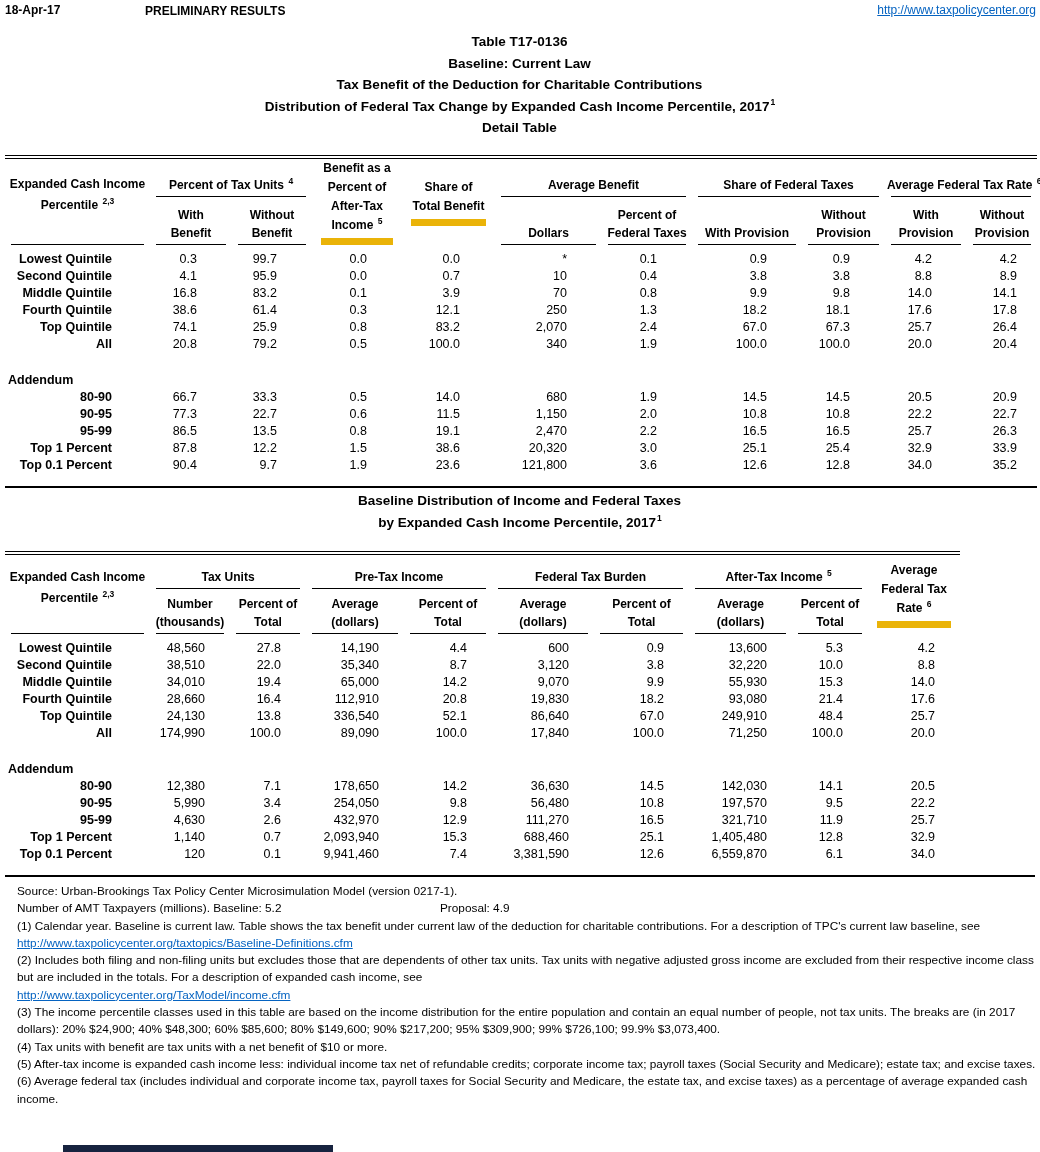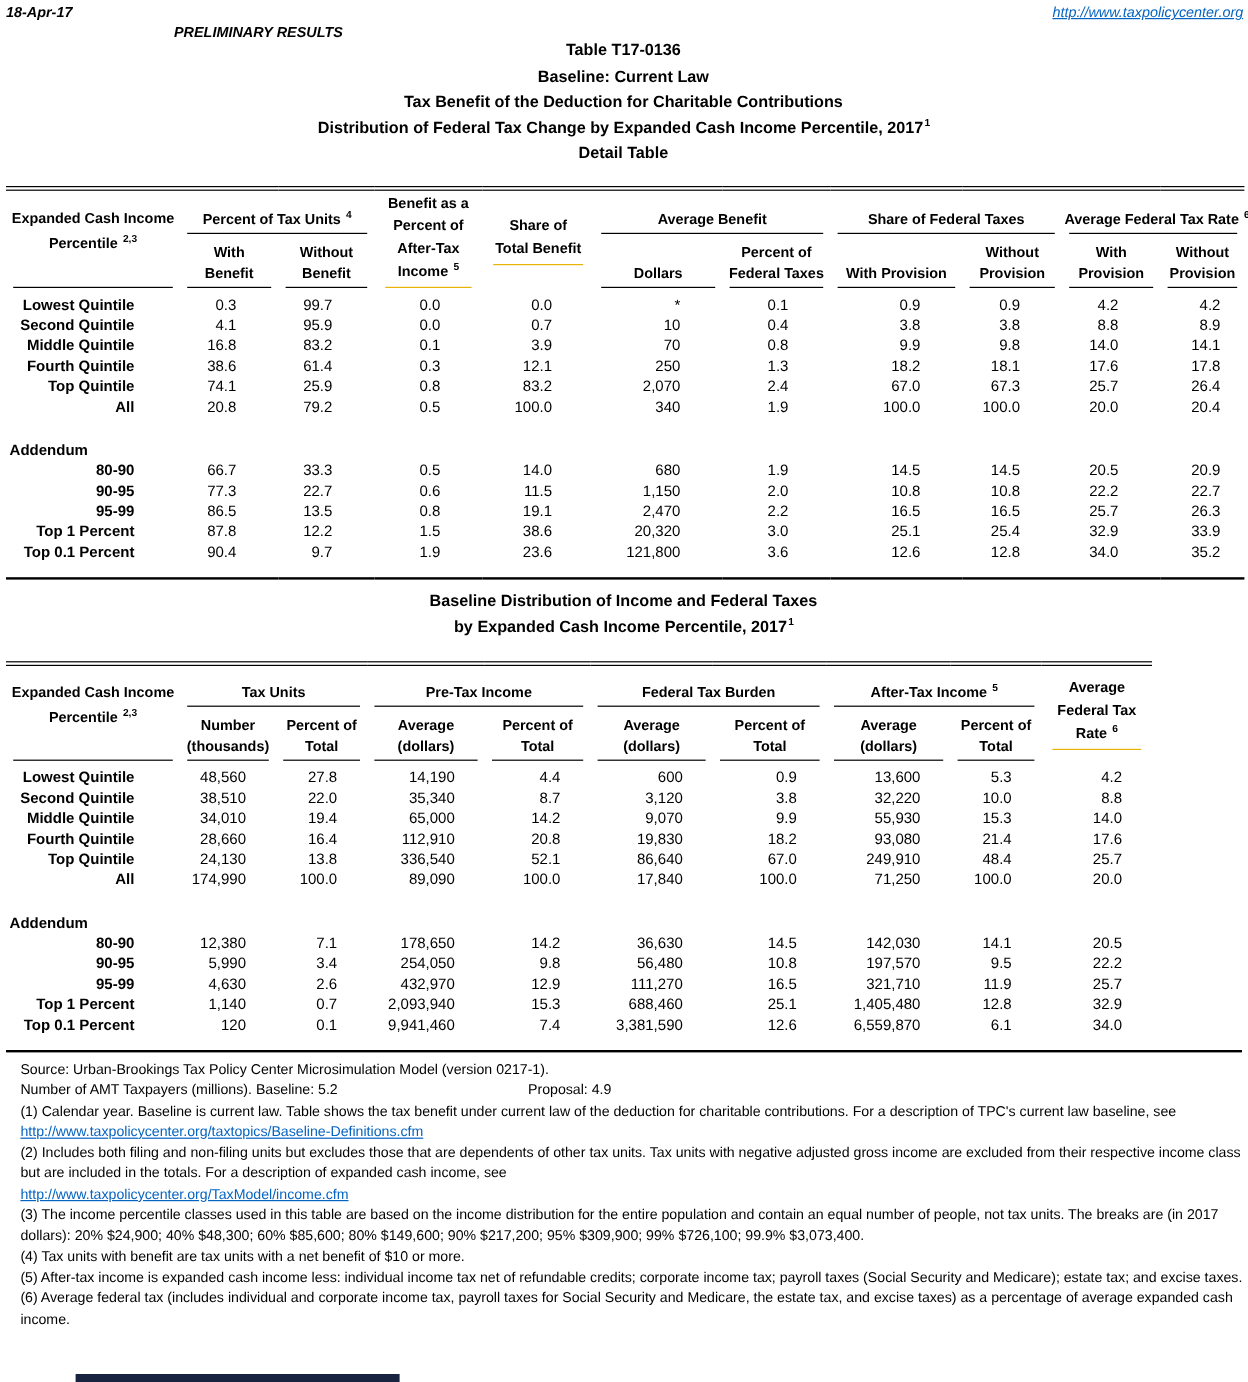--- a/index.html
+++ b/index.html
@@ -4,42 +4,42 @@
 <style>
   html,body { margin:0; padding:0; }
   body {
     width:1040px; height:1152px; position:relative; overflow:hidden;
     background:#ffffff; color:#000;
     font-family:"Liberation Sans","DejaVu Sans",sans-serif;
   }
   sup { font-size:8.5px; vertical-align:super; line-height:0; margin-left:1px; }
 
   
-  .meta { position:absolute; top:3px; left:5px; width:1031px; height:16px; font-size:12px; font-weight:bold;font-style:italic; }
-  .meta .prelim { position:absolute; left:140px; top:17px; }
+  .meta { position:absolute; top:3px; left:5px; width:1031px; height:16px; font-size:12px; font-weight:bold; }
+  .meta .prelim { position:absolute; left:140px; top:1px; }
   .meta .site { position:absolute; right:0; top:0; font-weight:normal; color:#0563C1; text-decoration:underline; cursor:pointer; }
 
   
   .title-block { position:absolute; left:0; width:100%; text-align:center; font-weight:bold; font-size:13.5px; }
   #docTitle { top:31px; }
   #t2title  { top:490px; }
   .tl { height:21.5px; line-height:21.5px; }
 
   
   table { border-collapse:collapse; table-layout:fixed; position:absolute; }
   #t1 { top:155px; left:5px; width:1032px; border-top:4px double #000; border-bottom:2px solid #000; }
   #t2 { top:551px; left:5px; width:955px;  border-top:4px double #000; }
 
   th { position:relative; font-weight:bold; font-size:12px; text-align:center;
        vertical-align:bottom; padding:0 2px 3px; line-height:18px; }
   .txt { white-space:pre; }
   .uline { position:absolute; left:6px; right:6px; bottom:0; height:0; border-bottom:1px solid #000; }
   th.stub-h { vertical-align:middle; padding-bottom:14px; line-height:21px;margin-top:20px; }
   th.mid { vertical-align:middle; padding-bottom:0; }
-  .cellc { display:block; margin:0 7px; padding-bottom:3px; border-bottom:1px solid #eab308;
+  .cellc { display:block; margin:0 7px; padding-bottom:3px; border-bottom:7px solid #eab308;
            white-space:pre; line-height:19px; }
   tr.gr { height:38px; }
   tr.sr { height:45px; }
   #t2 tr.gr { height:36px; }
 
   tbody tr { height:17px; }
   td { font-size:12.5px; line-height:17px; padding:0; }
   td.stub { text-align:right; padding-right:38px; font-weight:bold; }
   td.num  { text-align:right; }
   #t1 td.num { padding-right:35px; }

